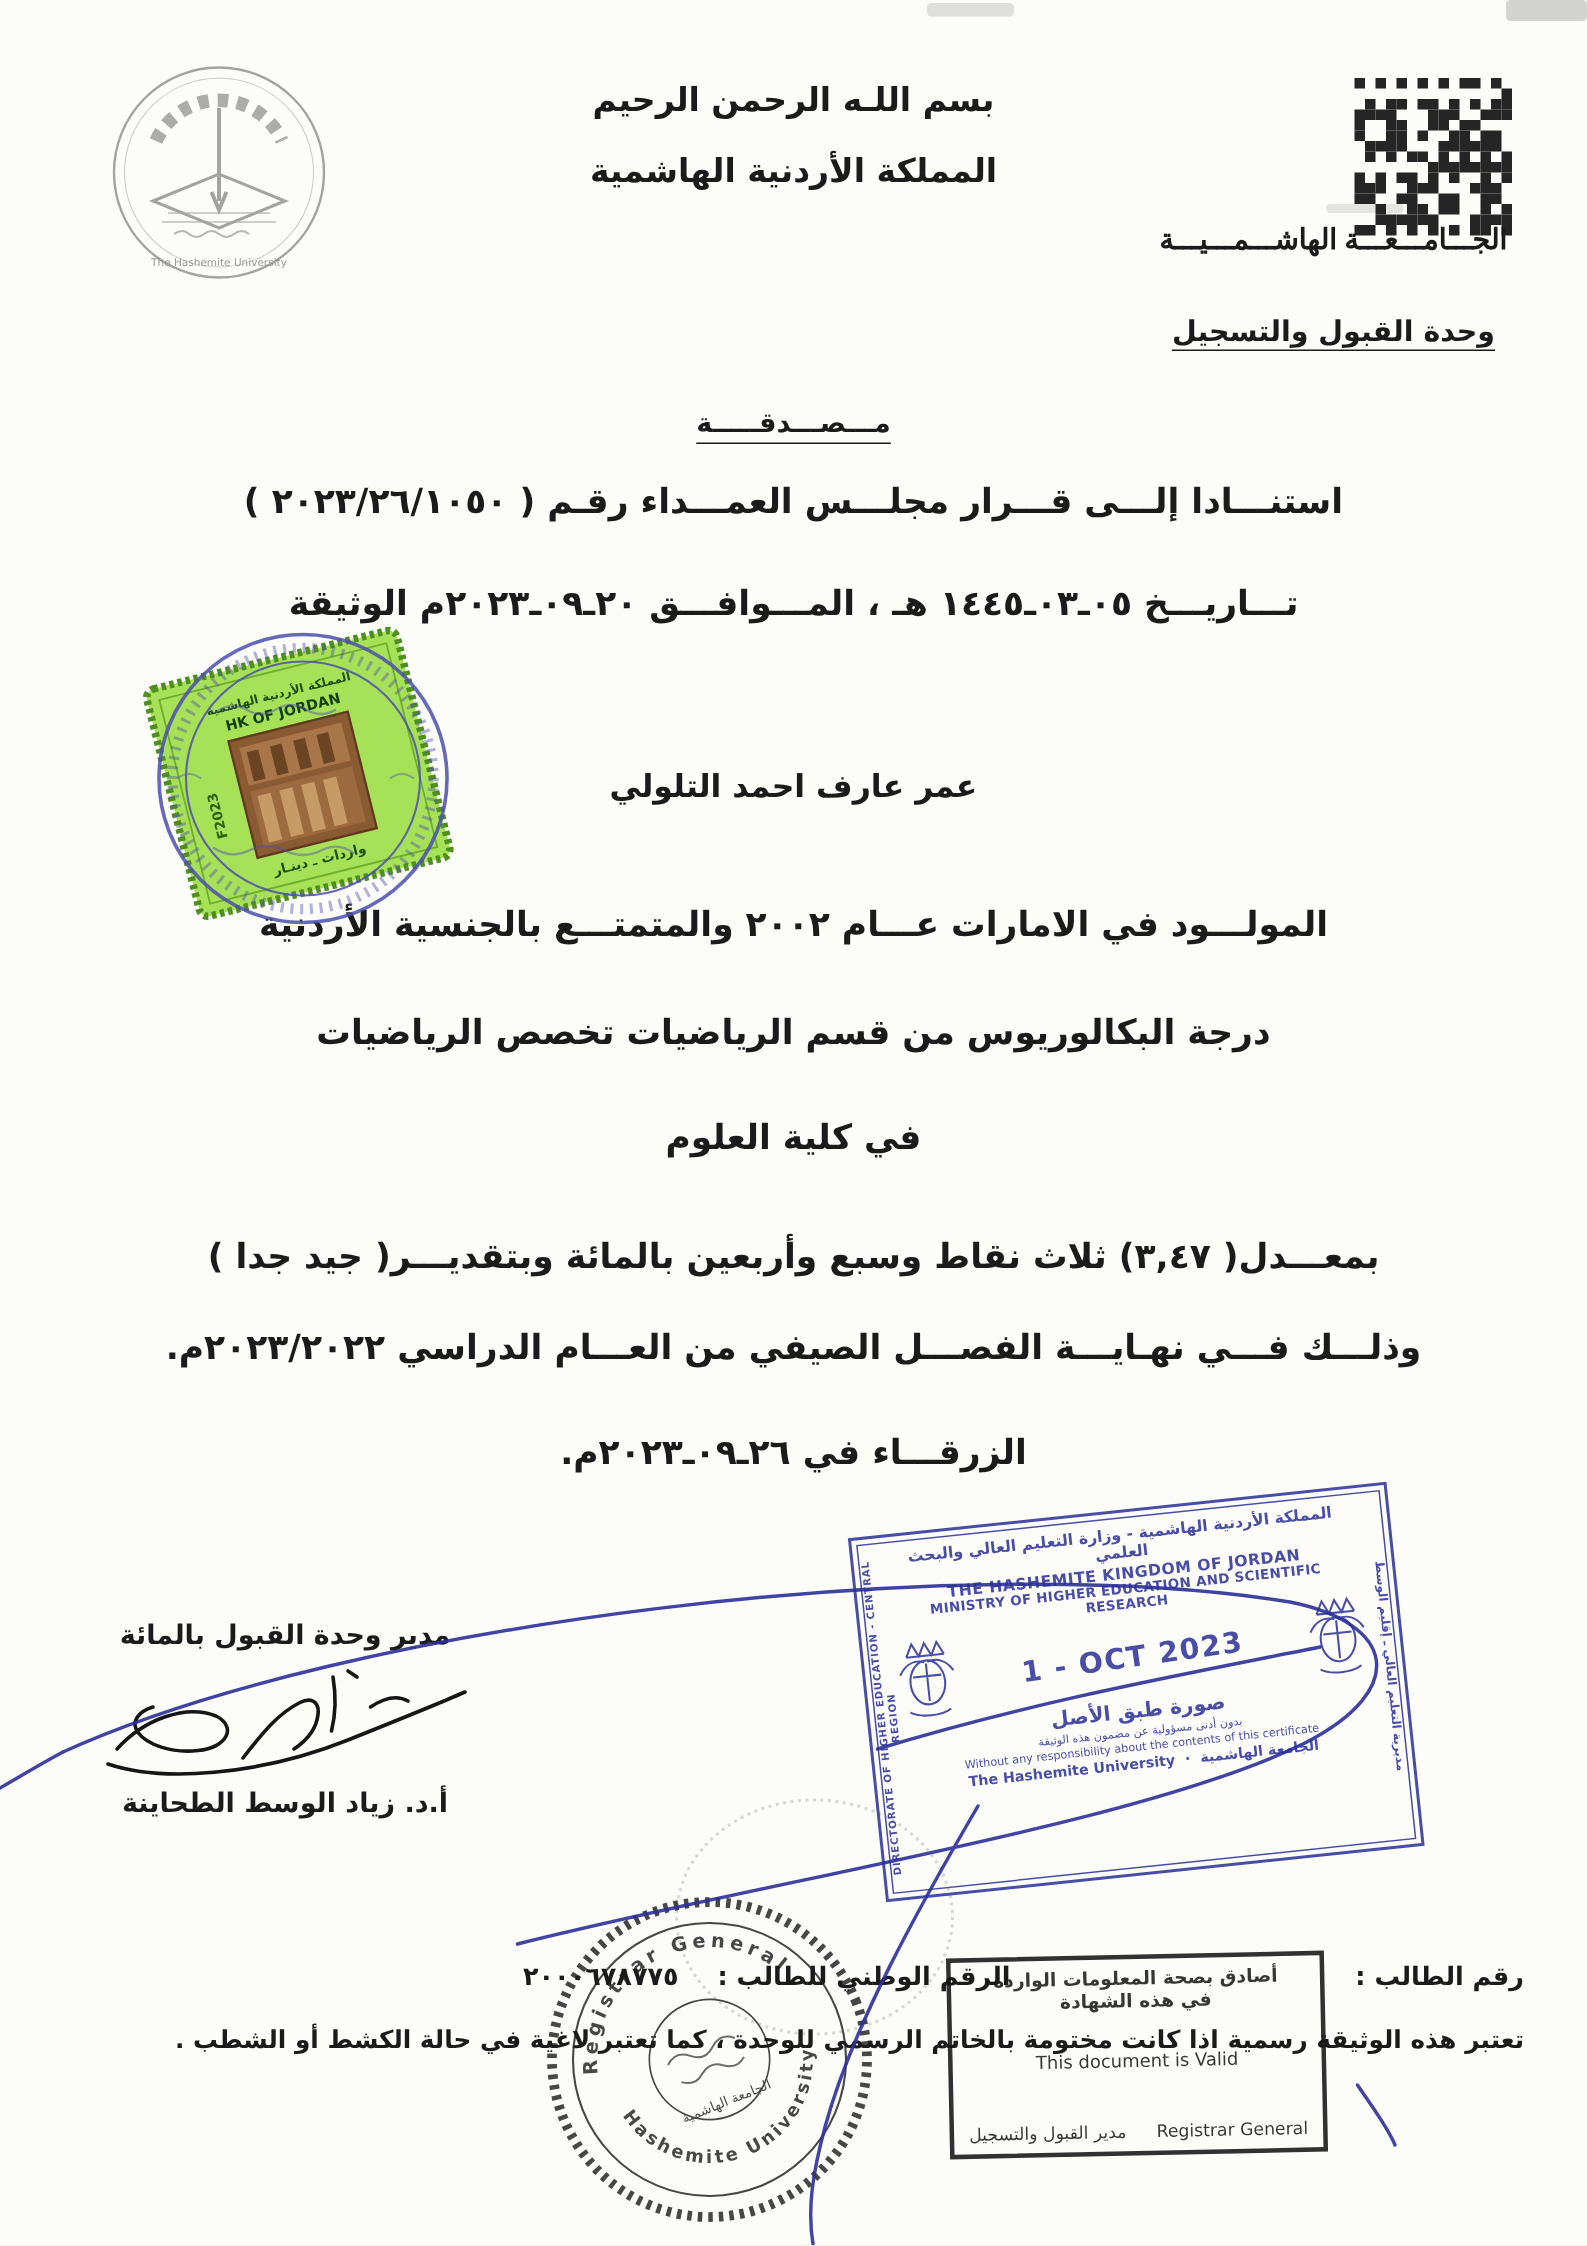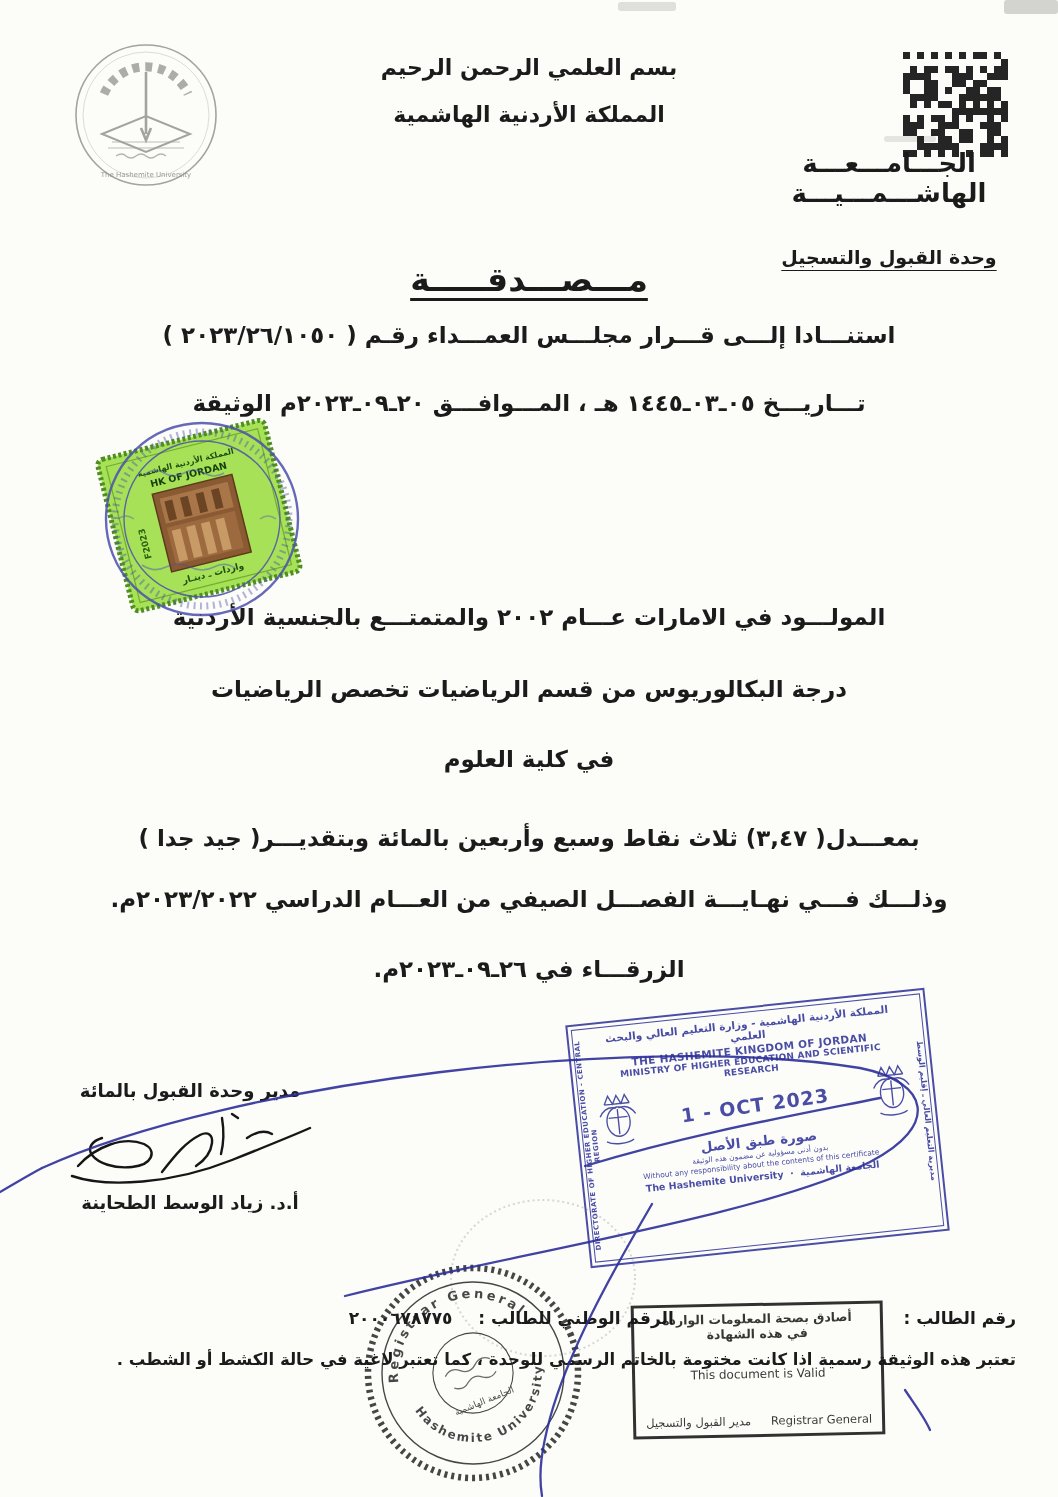--- a/index.html
+++ b/index.html
@@ -4,26 +4,26 @@
 <style>
   html,body{margin:0;padding:0;background:#e8e8e4;}
   .page{position:relative;width:1058px;height:1497px;margin:0 auto;background:#fcfcf9;
         font-family:"DejaVu Sans",sans-serif;color:#1b1b1b;overflow:hidden;direction:rtl;}
   .abs{position:absolute;}
   .ctr{left:0;right:0;text-align:center;font-weight:bold;}
   .smudge{background:#9a9a96;opacity:.30;border-radius:3px;}
   
   .basmala{top:44px;font-size:22px;line-height:2.15;}
   .univ-block{top:148px;right:34px;width:270px;text-align:center;font-weight:bold;}
-  .univ-name{font-size:26px;}
+  .univ-name{font-size:19px;font-family:Liberation Serif, serif;}
   .univ-unit{font-size:19px;margin-top:38px;text-decoration:underline;text-underline-offset:6px;}
   .qr{left:903px;top:52px;width:105px;height:105px;}
   .qrc{position:absolute;width:7px;height:7px;background:#252525;}
   
-  .doc-title{top:260px;font-size:33px;text-decoration:underline;text-underline-offset:7px;text-align:center;}
+  .doc-title{top:272px;font-size:18px;text-decoration:underline;text-underline-offset:7px;text-align:center;}
   .bline{font-size:23px;}
   .l1{top:322px;} .l2{top:390px;} .sname{top:512px;font-size:21px;}
   .l3{top:604px;} .l4{top:676px;} .l5{top:746px;} .l6{top:825px;} .l7{top:886px;} .l8{top:956px;}
   
   .mstamp{left:577px;top:1006px;width:357px;height:240px;transform:rotate(-6deg);
           border:2.5px solid #3b3f9e;color:#3b3f9e;z-index:20;opacity:.92;}
   .mstamp-in{position:absolute;inset:3px;border:1.5px solid #3b3f9e;text-align:center;padding:5px 16px 4px;box-sizing:border-box;}
   .m-ar{font-size:10.5px;font-weight:bold;}
   .m-en1{font-size:10.5px;font-weight:bold;direction:ltr;letter-spacing:.3px;margin-top:2px;}
   .m-en2{font-size:9px;font-weight:bold;direction:ltr;letter-spacing:.2px;}
@@ -71,21 +71,21 @@
       <path d="M40 52 A46 46 0 0 1 124 52" stroke-width="9" stroke-dasharray="7 6" opacity="0.9"></path>
       <path d="M82 30 L82 92 M77 86 L82 98 L87 86" stroke-width="2.6"></path>
       <path d="M38 92 L82 74 L126 92 L82 110 Z" stroke-width="2"></path>
       <path d="M48 100 L116 100 M44 106 L120 106" stroke-width="1.1" opacity="0.7"></path>
       <path d="M52 114 q6 -4 10 0 q5 4 10 0 q5 -4 10 0 q5 4 10 0 q5 -4 10 0" stroke-width="1.4" opacity="0.8"></path>
     </g>
     <text x="82" y="135" text-anchor="middle" font-size="7" fill="#8d8d89" opacity="0.9">The Hashemite University</text>
   </svg>
 
   <div class="abs ctr basmala">
-    <div>بسم العلمي الرحمن الرحيم</div>
+    <div>بسم اللـه الرحمن الرحيم</div>
     <div>المملكة الأردنية الهاشمية</div>
   </div>
 
   <div class="abs qr">
       <div class="qrc" style="left: 0px; top: 0px;"></div>
       <div class="qrc" style="left: 14px; top: 0px;"></div>
       <div class="qrc" style="left: 28px; top: 0px;"></div>
       <div class="qrc" style="left: 42px; top: 0px;"></div>
       <div class="qrc" style="left: 56px; top: 0px;"></div>
       <div class="qrc" style="left: 70px; top: 0px;"></div>
@@ -206,20 +206,21 @@
     </div>
 
   <div class="abs univ-block">
     <div class="univ-name">الجـــامـــعـــة الهاشـــمـــيـــة</div>
     <div class="univ-unit">وحدة القبول والتسجيل</div>
   </div>
 
   <div class="abs ctr doc-title">مـــصـــدقـــــة</div>
   <div class="abs ctr bline l1">استنـــادا إلـــى قـــرار مجلـــس العمـــداء رقـم ( ٢٠٢٣/٢٦/١٠٥٠ )</div>
   <div class="abs ctr bline l2">تـــاريـــخ ٠٥ـ٠٣ـ١٤٤٥ هـ ، المـــوافـــق ٢٠ـ٠٩ـ٢٠٢٣م الوثيقة</div>
+  <div class="abs ctr sname" style="font-weight:bold;">عمر عارف احمد التلولي</div>
   <div class="abs ctr bline l3">المولـــود في الامارات عـــام ٢٠٠٢ والمتمتـــع بالجنسية الأردنية</div>
   <div class="abs ctr bline l4">درجة البكالوريوس من قسم الرياضيات تخصص الرياضيات</div>
   <div class="abs ctr bline l5">في كلية العلوم</div>
   <div class="abs ctr bline l6">بمعـــدل( ٣,٤٧) ثلاث نقاط وسبع وأربعين بالمائة وبتقديـــر( جيد جدا )</div>
   <div class="abs ctr bline l7">وذلـــك فـــي نهـايـــة الفصـــل الصيفي من العـــام الدراسي ٢٠٢٣/٢٠٢٢م.</div>
   <div class="abs ctr bline l8">الزرقـــاء في ٢٦ـ٠٩ـ٢٠٢٣م.</div>
 
   <svg class="abs" style="left:52px;top:415px;" width="290" height="215" viewBox="0 0 290 215">
     <g transform="rotate(-14 150 105)">
       <rect x="62" y="22" width="172" height="156" rx="6" fill="#a7e158" stroke="#4e8f1f" stroke-width="5" stroke-dasharray="3 2.5"></rect>

